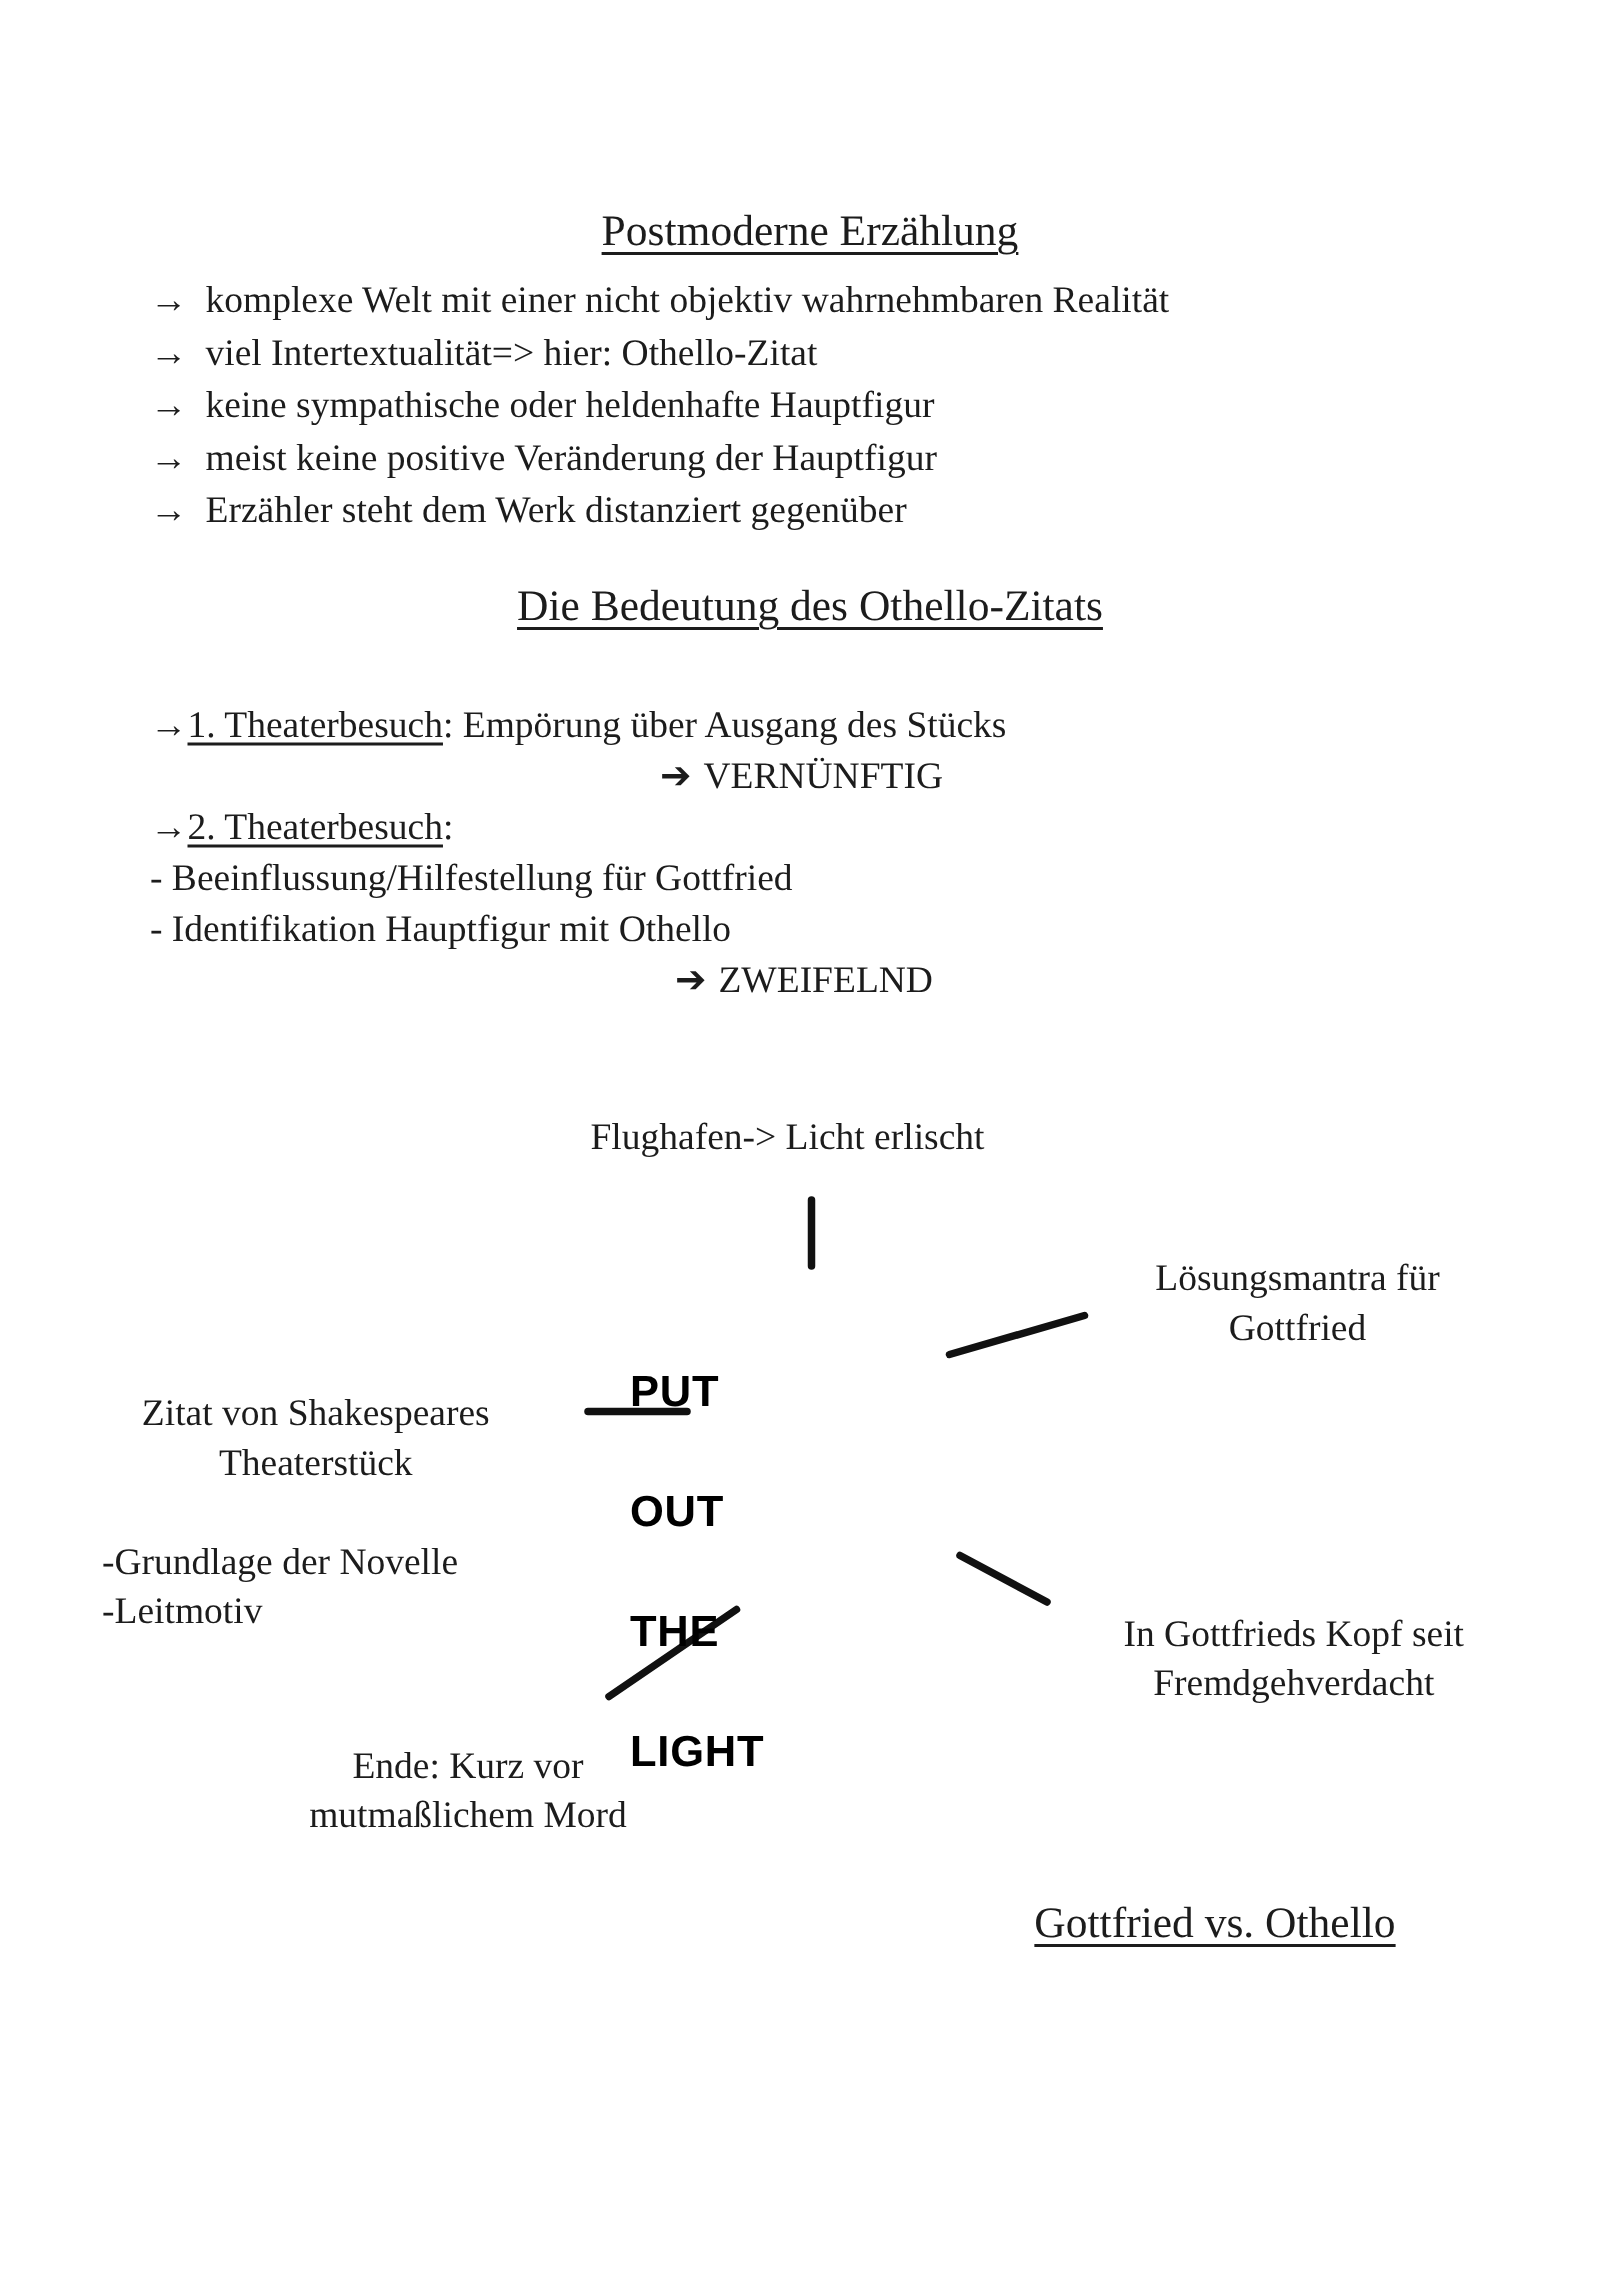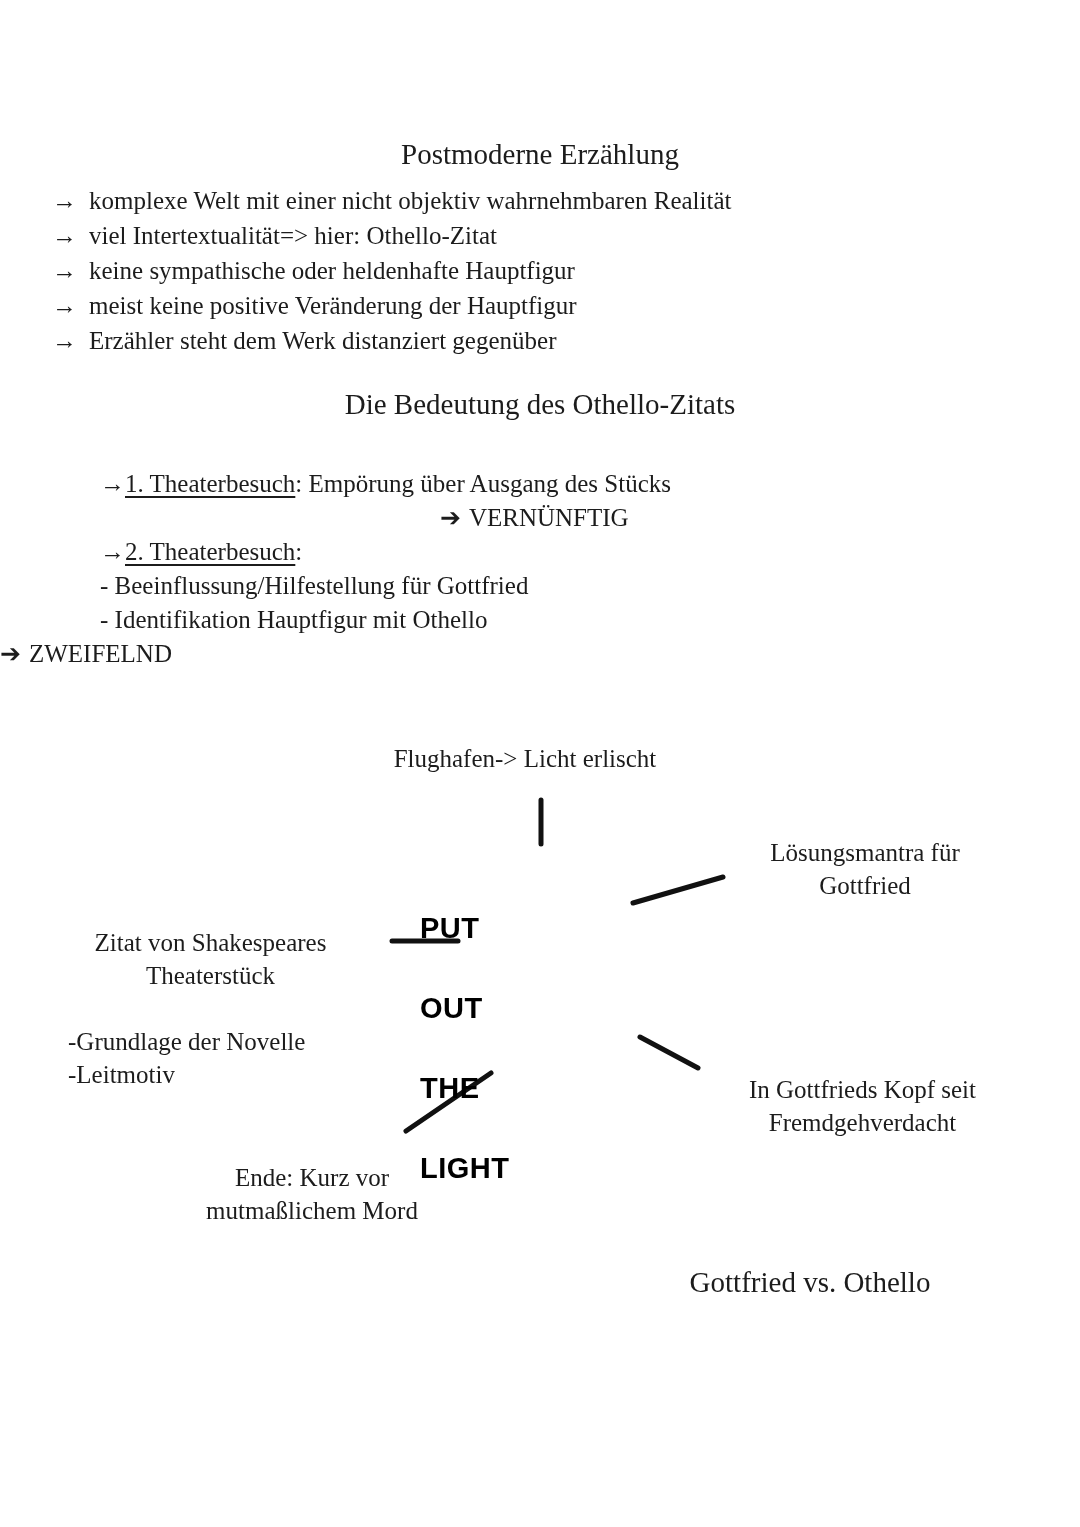--- a/index.html
+++ b/index.html
@@ -20,27 +20,28 @@
 
   
   .top-content { padding-top: 138px; }
 
   .doc-title {
     font-size: 29px;
     text-align: center;
     font-weight: 400;
   }
   .doc-title .u, .section-title .u, .footer-title .u {
+    text-decoration: underline;
     text-underline-offset: 5px;
     text-decoration-thickness: 1.5px;
   }
 
   .bullet-list { margin-top: 12px; }
   .bullet-row {
-    margin-left: 52px;
+    margin-left: 100px;
     font-size: 25px;
     line-height: 35px;
     white-space: nowrap;
   }
   .arrow { display: inline-block; margin-right: 12px; }
 
   .section-title {
     margin-top: 30px;
     font-size: 29px;
     text-align: center;
@@ -54,21 +55,21 @@
     line-height: 34px;
     white-space: nowrap;
   }
   .meaning-row .arrow { margin-right: 0px; }
   .label-underline {
     text-decoration: underline;
     text-underline-offset: 4px;
     text-decoration-thickness: 1.5px;
   }
   .result-row-1 { margin-left: 440px; font-size: 25px; line-height: 34px; }
-  .result-row-2 { font-size: 25px; line-height: 34px; }
+  .result-row-2 { margin-left: 450px; font-size: 25px; line-height: 34px; }
   .heavy-arrow { display: inline-block; margin-right: 8px; }
 
   
   .mm-label {
     position: absolute;
     font-size: 25px;
     line-height: 33px;
     white-space: pre-line;
   }
   .mm-top {

